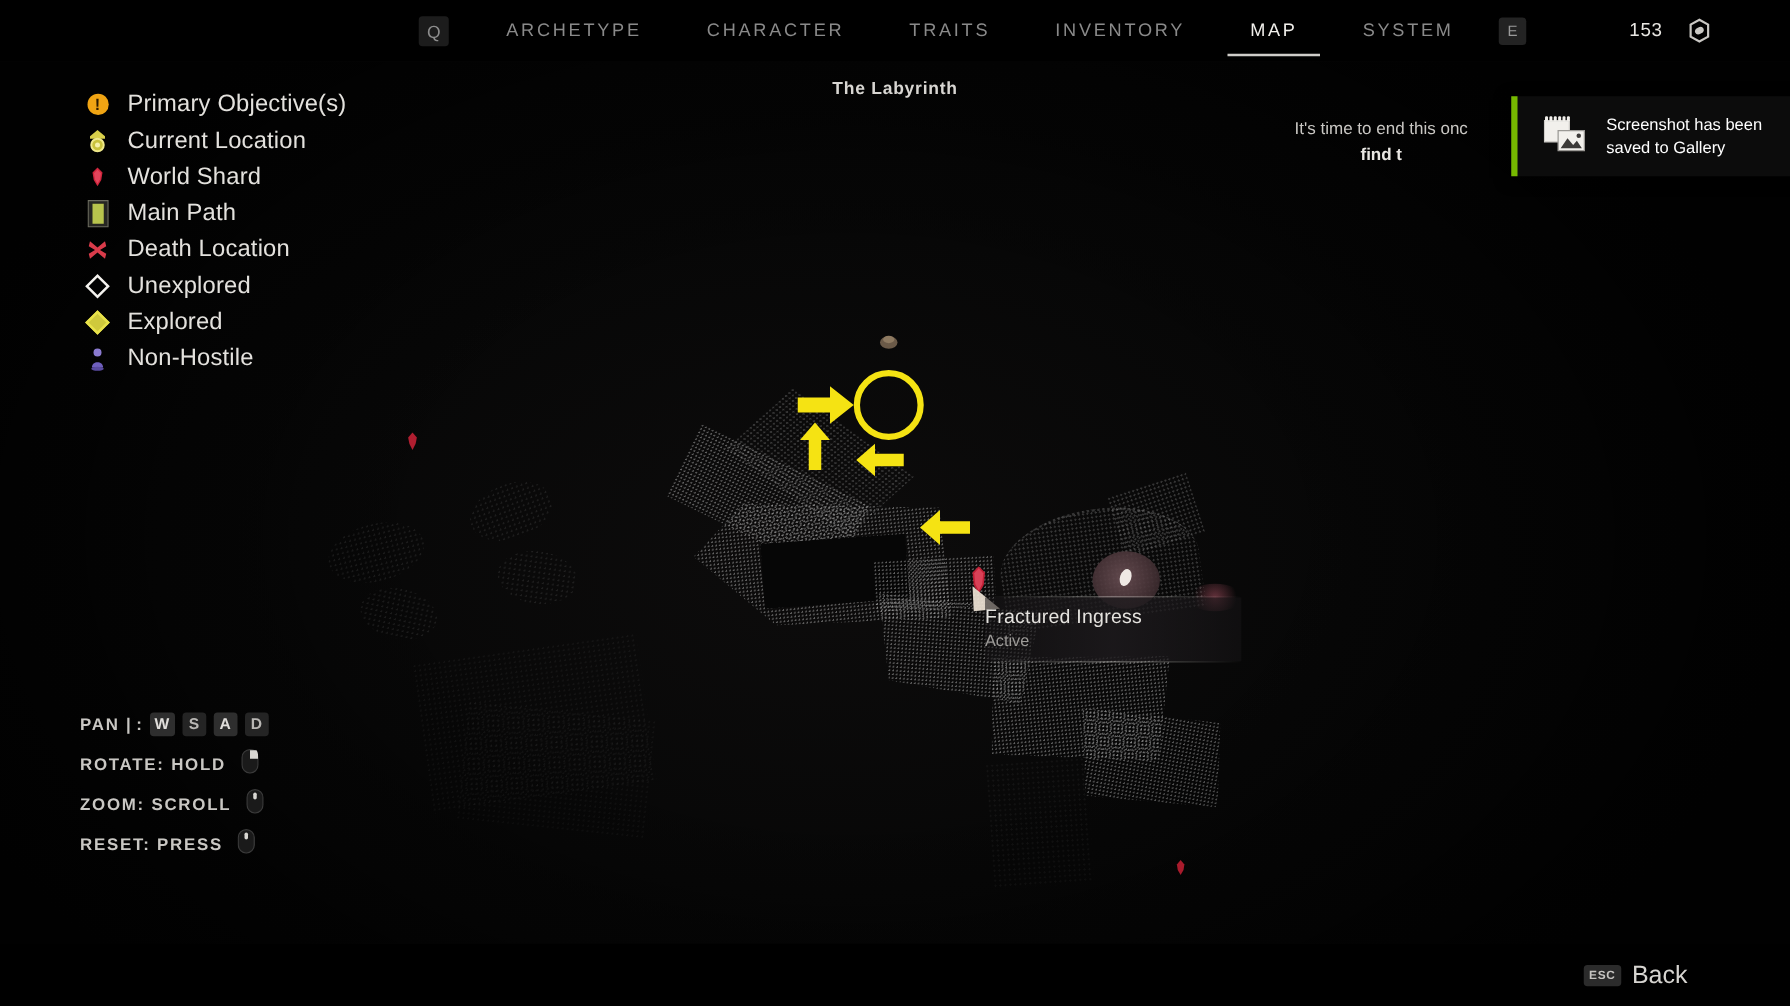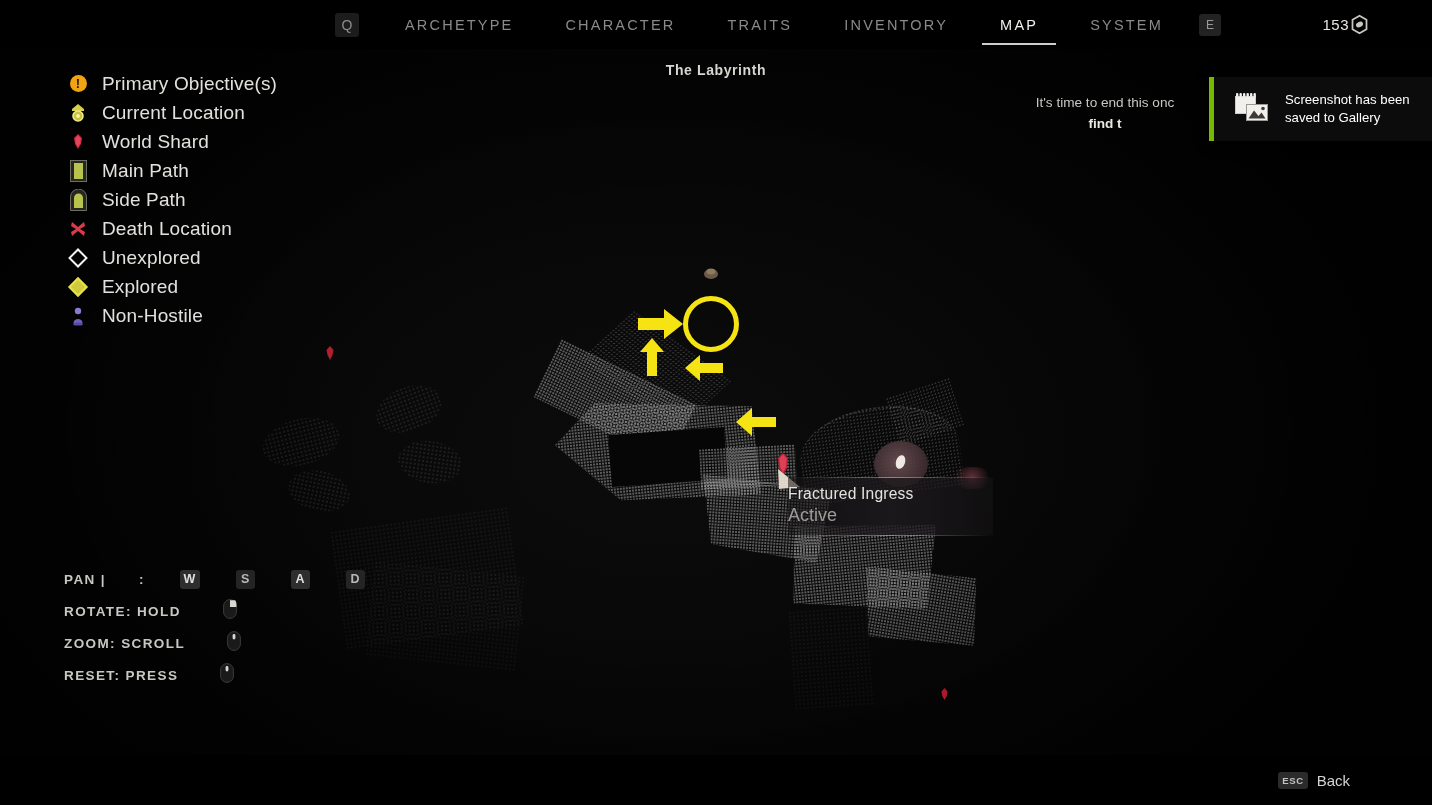--- a/index.html
+++ b/index.html
@@ -29,21 +29,21 @@
   .nav-tab.active .tab-underline{
     position:absolute; left:8px; right:8px; bottom:4px; height:2px; background:#cfcdc9;
   }
   .e-badge{
     width:22px; height:22px; border-radius:3px; background:#232323;
     display:flex; align-items:center; justify-content:center;
     color:#9a9a9a; font-size:12px; margin-left:10px;
   }
   .currency{
     position:absolute; right:62px; top:0; height:49px;
-    display:flex; align-items:center; gap:0;
+    display:flex; align-items:center; gap:19px;
   }
   .currency-value{ color:#e8e6e2; font-size:15px; letter-spacing:0.5px; }
   .scrap-icon{ width:21px; height:21px; display:block; }
 
   
   .map-area{
     position:absolute; left:0; top:49px; width:1432px; height:706px;
     background:
       radial-gradient(ellipse 760px 480px at 660px 400px, #0d0c0c 0%, #070707 55%, #040404 100%),
       #030303;
@@ -83,21 +83,21 @@
   .ic-objective{
     width:17px;height:17px;border-radius:50%;background:#f0a413;
     display:flex;align-items:center;justify-content:center;
     color:#2a1900;font-size:13px;font-weight:bold;line-height:1;
   }
   .ic-diamond-o{ width:14px;height:14px;border:2px solid #f4f2ee; transform:rotate(45deg); }
   .ic-diamond-f{ width:14px;height:14px;border:2px solid #e8e24a; background:#cfc93c; transform:rotate(45deg); }
 
   
   .controls{ position:absolute; left:64px; bottom:64px; }
-  .ctl-row{ display:flex; align-items:center; height:32px;gap:30px; }
+  .ctl-row{ display:flex; align-items:center; height:32px; }
   .ctl-label{ color:#c9c7c3; font-size:13.5px; letter-spacing:1.4px; font-weight:bold; }
   .keycap{
     min-width:19px; height:19px; padding:0 4px; margin-left:6px; border-radius:3px;
     background:#2e2e2e; color:#e0dedb; font-size:12.5px; font-weight:bold;
     display:flex; align-items:center; justify-content:center; letter-spacing:.5px;
   }
   .keycap.dim{ background:#242424; color:#b9b7b4; }
   .mouse-ic{ margin-left:12px; }
 
   
@@ -114,21 +114,21 @@
     box-shadow:0 2px 12px rgba(0,0,0,.8);
   }
   .toast-accent{ position:absolute; left:0; top:0; width:5px; height:64px; background:#76b900; }
   .toast-text{ color:#ffffff; font-size:13.2px; line-height:1.35; margin-left:16px; }
 
   
   .marker-tip{ position:absolute; left:788px; top:428px; width:205px; text-align:left; }
   .tip-rule{ height:1px; background:linear-gradient(to right, rgba(255,255,255,0), rgba(200,198,194,.55), rgba(255,255,255,0)); }
   .tip-body{ background:linear-gradient(to right, rgba(22,20,22,.55), rgba(30,27,30,.82), rgba(22,20,22,.55)); padding:7px 0 9px; }
   .tip-name{ color:#e4e2de; font-size:15.6px; letter-spacing:.2px; }
-  .tip-state{ color:#9d9b98; font-size:18px; margin-top:2px; }
+  .tip-state{ color:#9d9b98; font-size:13px; margin-top:2px; }
 
   
   .anno{ position:absolute; pointer-events:none; }
   .anno-circle{
     left:683px; top:247px; width:56px; height:56px; border-radius:50%;
     border:5px solid #f5e313;
   }
 
   
   .mk{ position:absolute; }
@@ -136,21 +136,21 @@
   
   .bottombar{
     position:absolute; left:0; bottom:0; width:1432px; height:50px; background:#000;
     display:flex; align-items:center; justify-content:flex-end; padding-right:82px;
   }
   .esc-cap{
     min-width:26px; height:17px; padding:0 4px; border-radius:3px; background:#2b2b2b;
     color:#c5c3c0; font-size:9.5px; font-weight:bold; letter-spacing:.6px;
     display:flex; align-items:center; justify-content:center;
   }
-  .back-label{ color:#d6d4d0; font-size:15px; margin-left:9px; }
+  .back-label{ color:#d6d4d0; font-size:20px; margin-left:9px; }
 </style>
 </head>
 <body>
 
 <div id="app">
 
   <div class="topbar">
     <div class="nav-items">
 
       <div class="q-badge">
@@ -256,29 +256,20 @@
       <div class="legend-row">
         <span class="legend-icon">
           <svg width="17" height="22" viewBox="0 0 17 22">
             <rect x="0.5" y="0.5" width="16" height="21" fill="#262622" stroke="#6d6d60" stroke-width="1"></rect>
             <rect x="4" y="3" width="9" height="16" fill="#b8c44d"></rect>
           </svg>
         </span>
         <span class="legend-label">Main Path</span>
       </div>
 
-      <div class="legend-row">
-        <span class="legend-icon">
-          <svg width="17" height="22" viewBox="0 0 17 22">
-            <path d="M0.5 21.5 L0.5 8 A8 8 0 0 1 16.5 8 L16.5 21.5 Z" fill="#262622" stroke="#6d6d60" stroke-width="1"></path>
-            <path d="M4 19 L4 9 A4.5 4.5 0 0 1 13 9 L13 19 Z" fill="#b8c44d"></path>
-          </svg>
-        </span>
-        <span class="legend-label">Side Path</span>
-      </div>
 
       <div class="legend-row">
         <span class="legend-icon">
           <svg width="18" height="18" viewBox="0 0 18 18">
             <path d="M3 2 L9 7 L15 2 L16 6 L11 9 L16 12 L15 16 L9 11 L3 16 L2 12 L7 9 L2 6 Z" fill="#d93b4a"></path>
           </svg>
         </span>
         <span class="legend-label">Death Location</span>
       </div>
 

